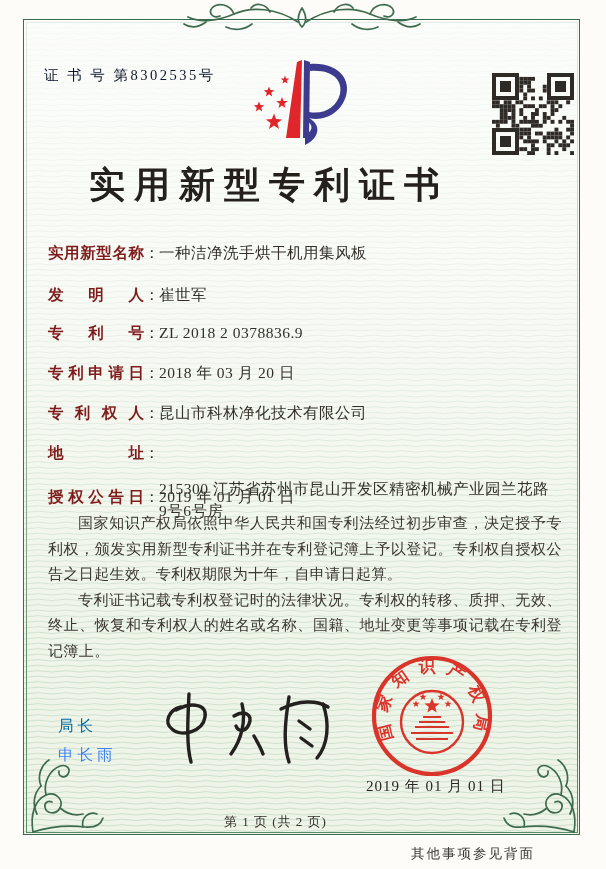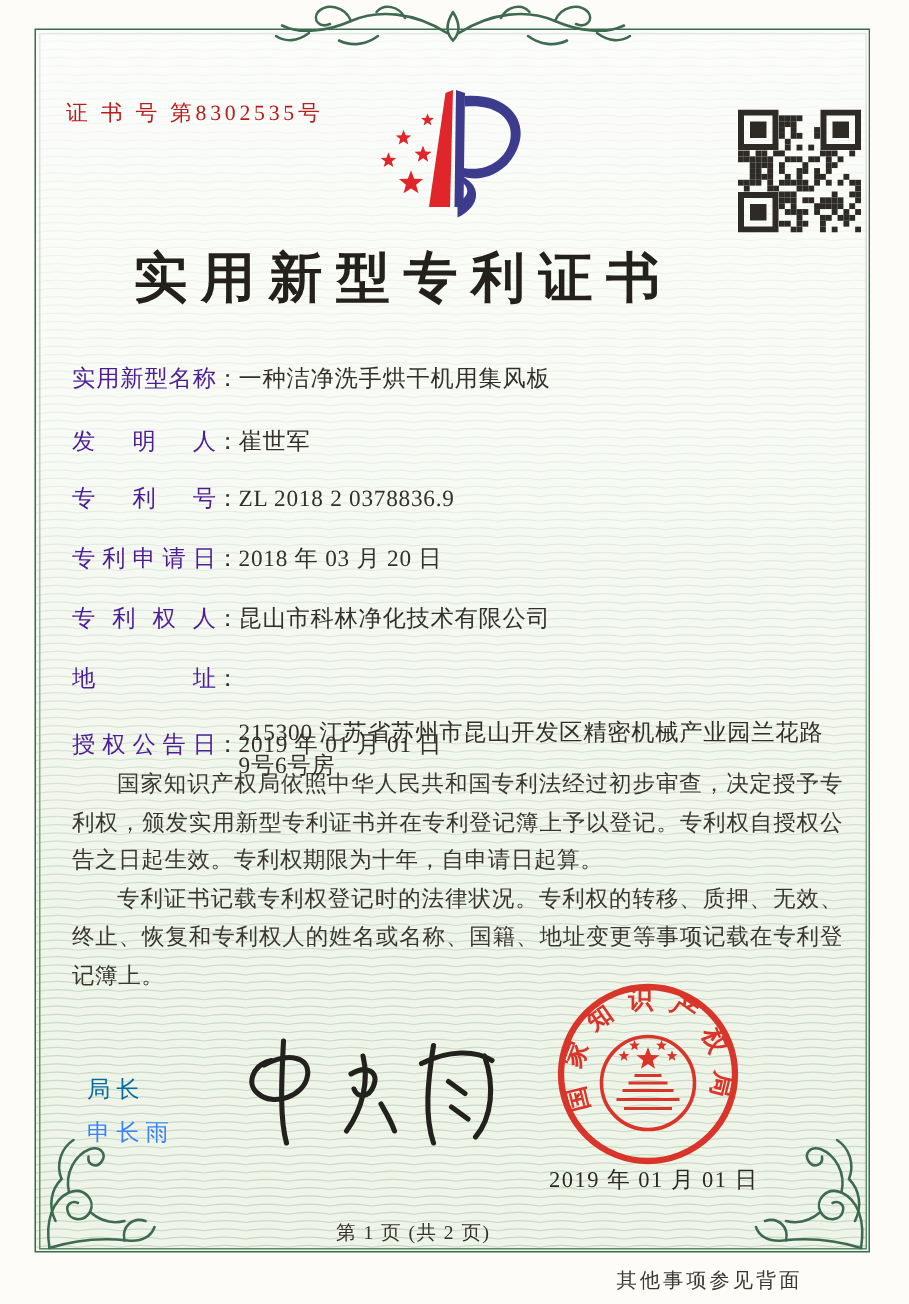--- a/index.html
+++ b/index.html
@@ -28,35 +28,35 @@
   }
   
   .ornament-top { position:absolute; left:177px; top:0; z-index:4; }
   .corner-flourish { position:absolute; z-index:4; }
   .corner-flourish.left  { left:25px;  top:756px; }
   .corner-flourish.right { left:490px; top:756px; transform:scaleX(-1); }
   .flourish-stroke { fill:none; stroke:#3e6b4f; stroke-width:1.7; stroke-linecap:round; }
   
   .cert-no {
     position:absolute; left:44px; top:66px; z-index:5;
-    font-size:14.5px; letter-spacing:2.5px; color:#b91c1c;
+    font-size:14.5px; letter-spacing:2.5px; color:#0f172a;
   }
   .logo { position:absolute; left:233px; top:56px; z-index:5; }
   .qr   { position:absolute; left:492px; top:73px; z-index:5; }
   .title {
     position:absolute; left:23px; top:161px; width:483px; z-index:5;
     text-align:center; font-size:36px; font-weight:bold; color:#24211c;
     letter-spacing:9px; text-indent:9px;
   }
   
   .fields { position:absolute; left:48px; top:242px; width:513px; z-index:5; }
   .row { position:absolute; left:0; width:100%; font-size:15.5px; color:#2f2c27; line-height:22px; }
   .row .lab {
     display:inline-block; width:96px; vertical-align:top;
-    text-align:justify; text-align-last:justify; color:#4c1d95;
+    text-align:justify; text-align-last:justify; color:#7f1d1d;font-weight:bold;
   }
   .row .colon { display:inline-block; width:15px; vertical-align:top; }
   .row .val { display:inline-block; vertical-align:top; letter-spacing:.5px; color:#33302a; }
   .row .val.wrap { width:396px;margin-top:36px; }
   .pair2 { position:absolute; left:254px; top:0; white-space:nowrap; }
   
   .paras { position:absolute; left:48px; top:511px; width:514px; z-index:5; }
   .paras p {
     font-size:15px; line-height:25.5px; text-indent:2em;
     color:#3a3731; text-align:justify; letter-spacing:.4px;

